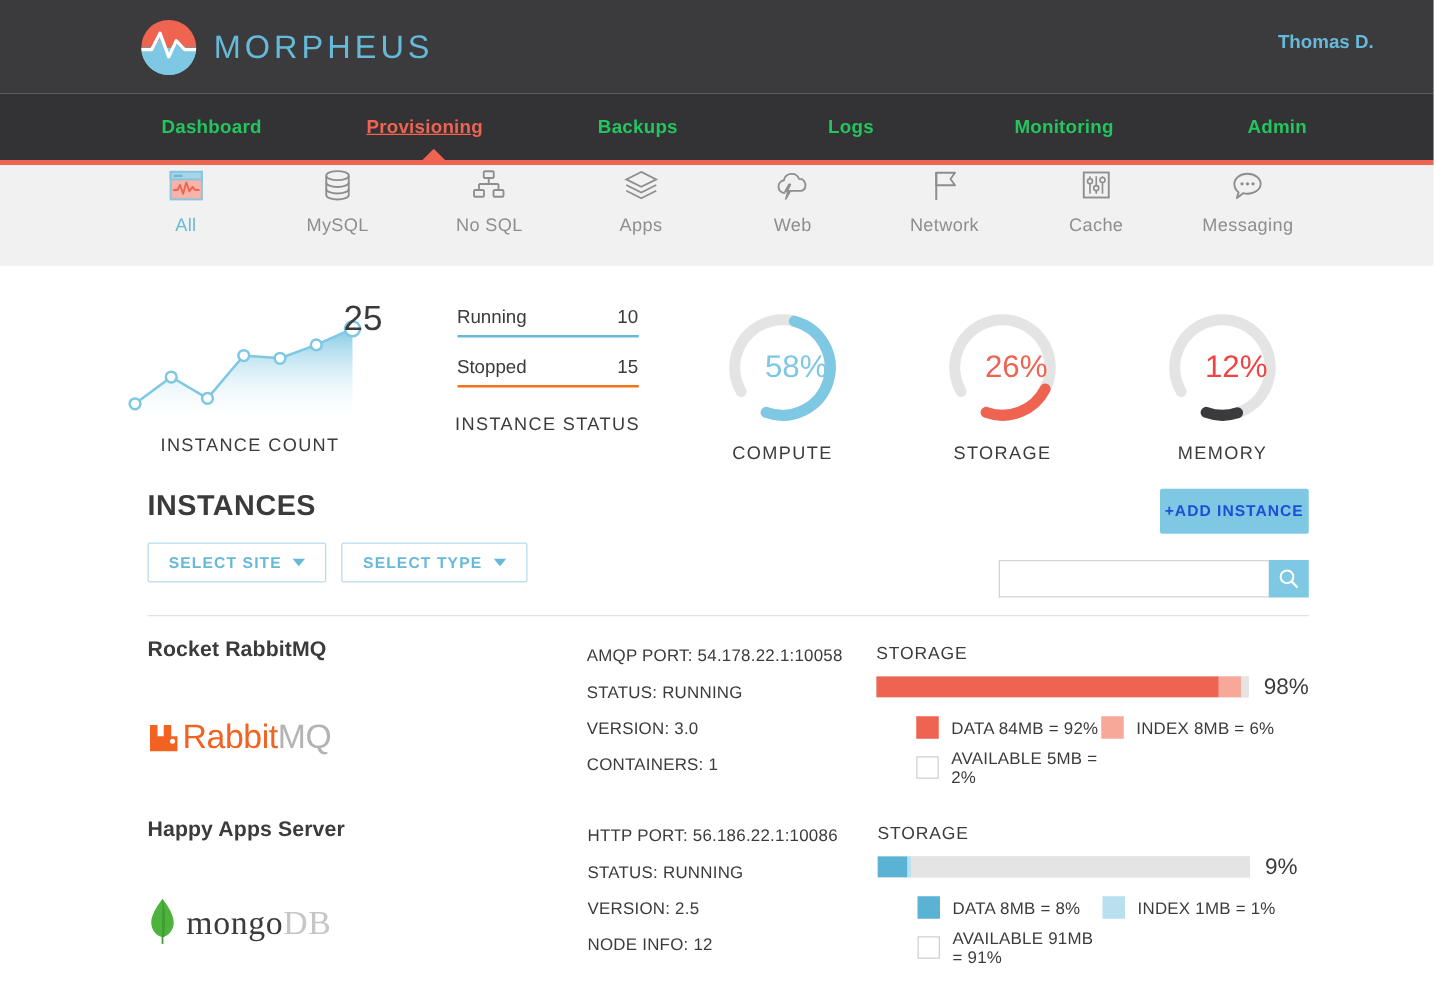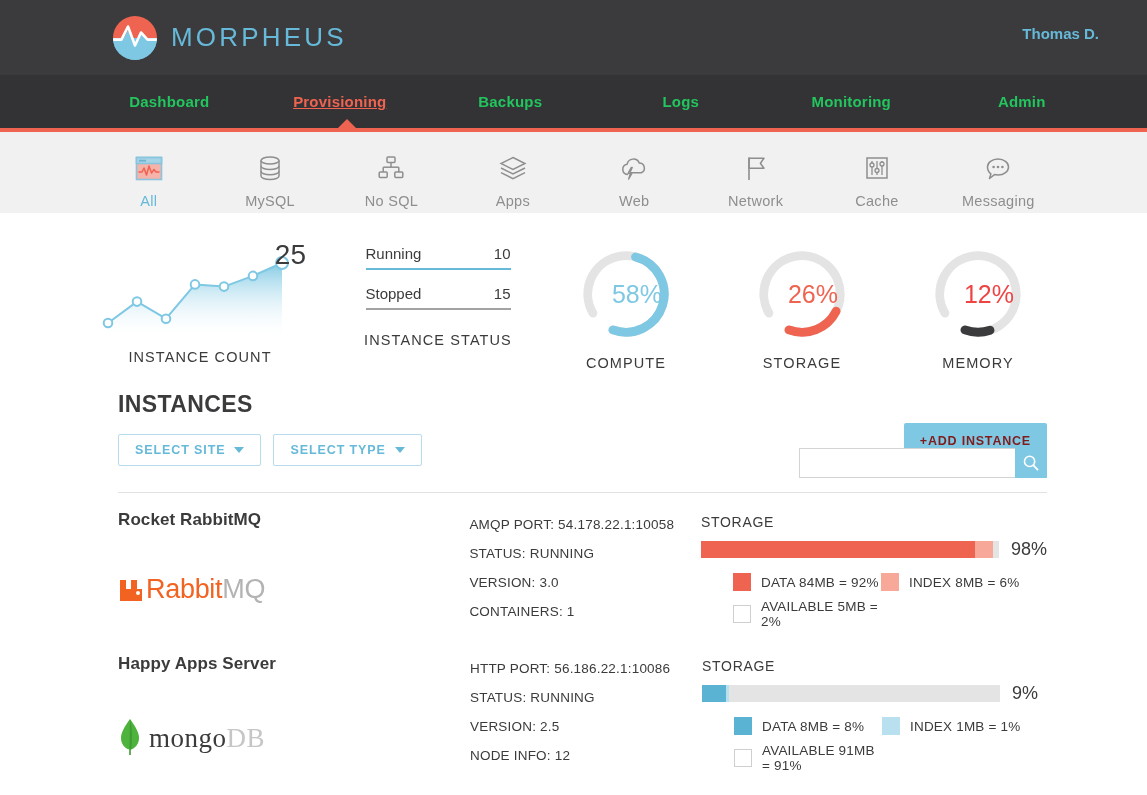--- a/index.html
+++ b/index.html
@@ -84,22 +84,22 @@
     border-right: 10px solid transparent;
     border-bottom: 10px solid #ef6351;
     transform: translateX(-50%);
   }
 
   
   .subnav {
     height: 81px;
     background: #f1f1f1;
     display: flex;
-    align-items: center;
-    padding-top: 16px;
+    align-items: flex-start;
+    padding-top: 0;
   }
   .subnav-inner {
     display: flex;
     width: 100%;
     padding-left: 88px;
     padding-right: 88px;
   }
   .subnav-item {
     flex: 1;
     display: flex;
@@ -153,21 +153,21 @@
   .status-rows { width: 145px; }
   .status-row {
     display: flex;
     justify-content: space-between;
     align-items: baseline;
     font-size: 15px;
     color: #3b3b3d;
     padding-bottom: 6px;
   }
   .status-row.r1 { border-bottom: 2px solid #66b9d8; margin-bottom: 15px; }
-  .status-row.r2 { border-bottom: 2px solid #a3a3a3; margin-bottom: 10px; }
+  .status-row.r2 { border-bottom: 2px solid #f97316; margin-bottom: 10px; }
   .status-row .num { color: #3b3b3d; }
 
   
   .stat-gauge { width: 176px; }
   .gauge-wrap { position: relative; width: 98px; height: 98px; }
   .gauge-label {
     position: absolute;
     left: 0; right: 0; top: 50%;
     transform: translateY(-50%);
     text-align: center;
@@ -208,29 +208,28 @@
     width: 0; height: 0;
     border-left: 5px solid transparent;
     border-right: 5px solid transparent;
     border-top: 6px solid #66b9d8;
   }
   .add-btn {
     position: absolute;
     right: 100px;
     top: 6px;
     background: #7ec8e3;
-    color: #7f1d1d;
+    color: #1d4ed8;
     border: none;
     font-size: 12.5px;
     font-weight: 700;
     letter-spacing: .8px;
-    padding: 11px 16px;
+    padding: 11px 4px;
     cursor: pointer;
     border-radius: 2px;
-    margin-top: 32px;
   }
   .search-wrap {
     position: absolute;
     right: 100px;
     top: 63px;
     display: flex;
     align-items: stretch;
     height: 30px;
   }
   .search-input {

